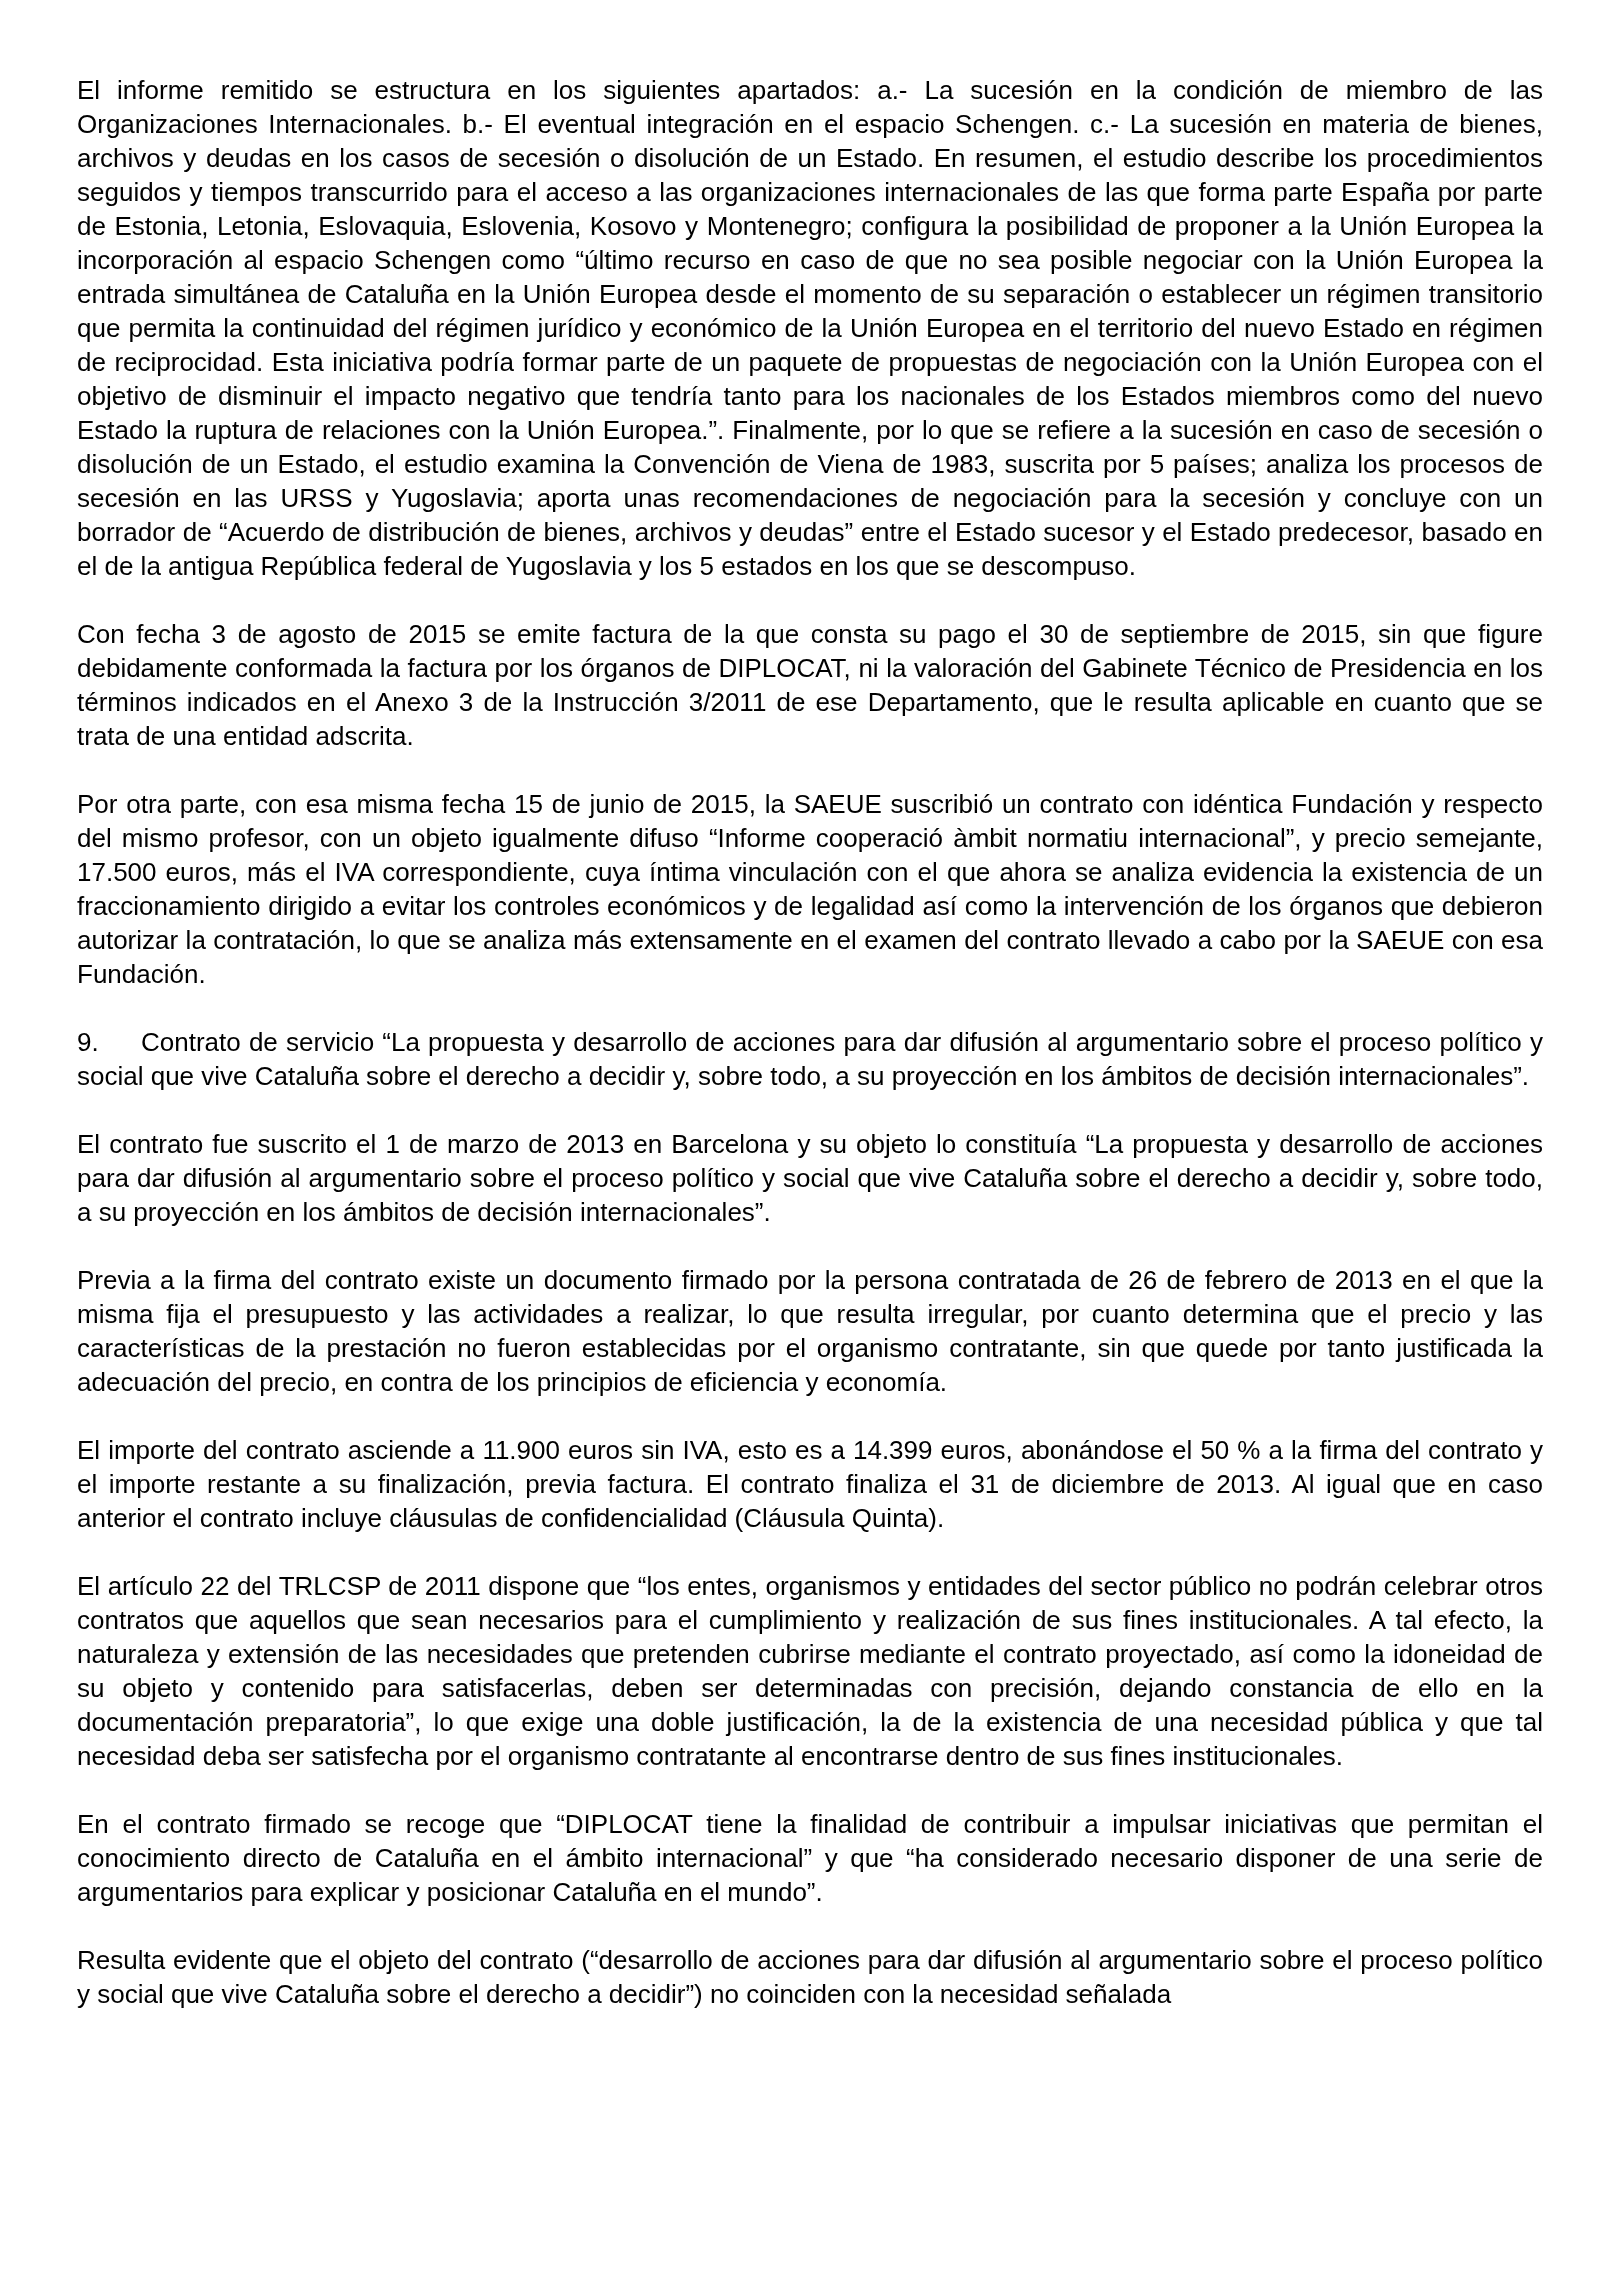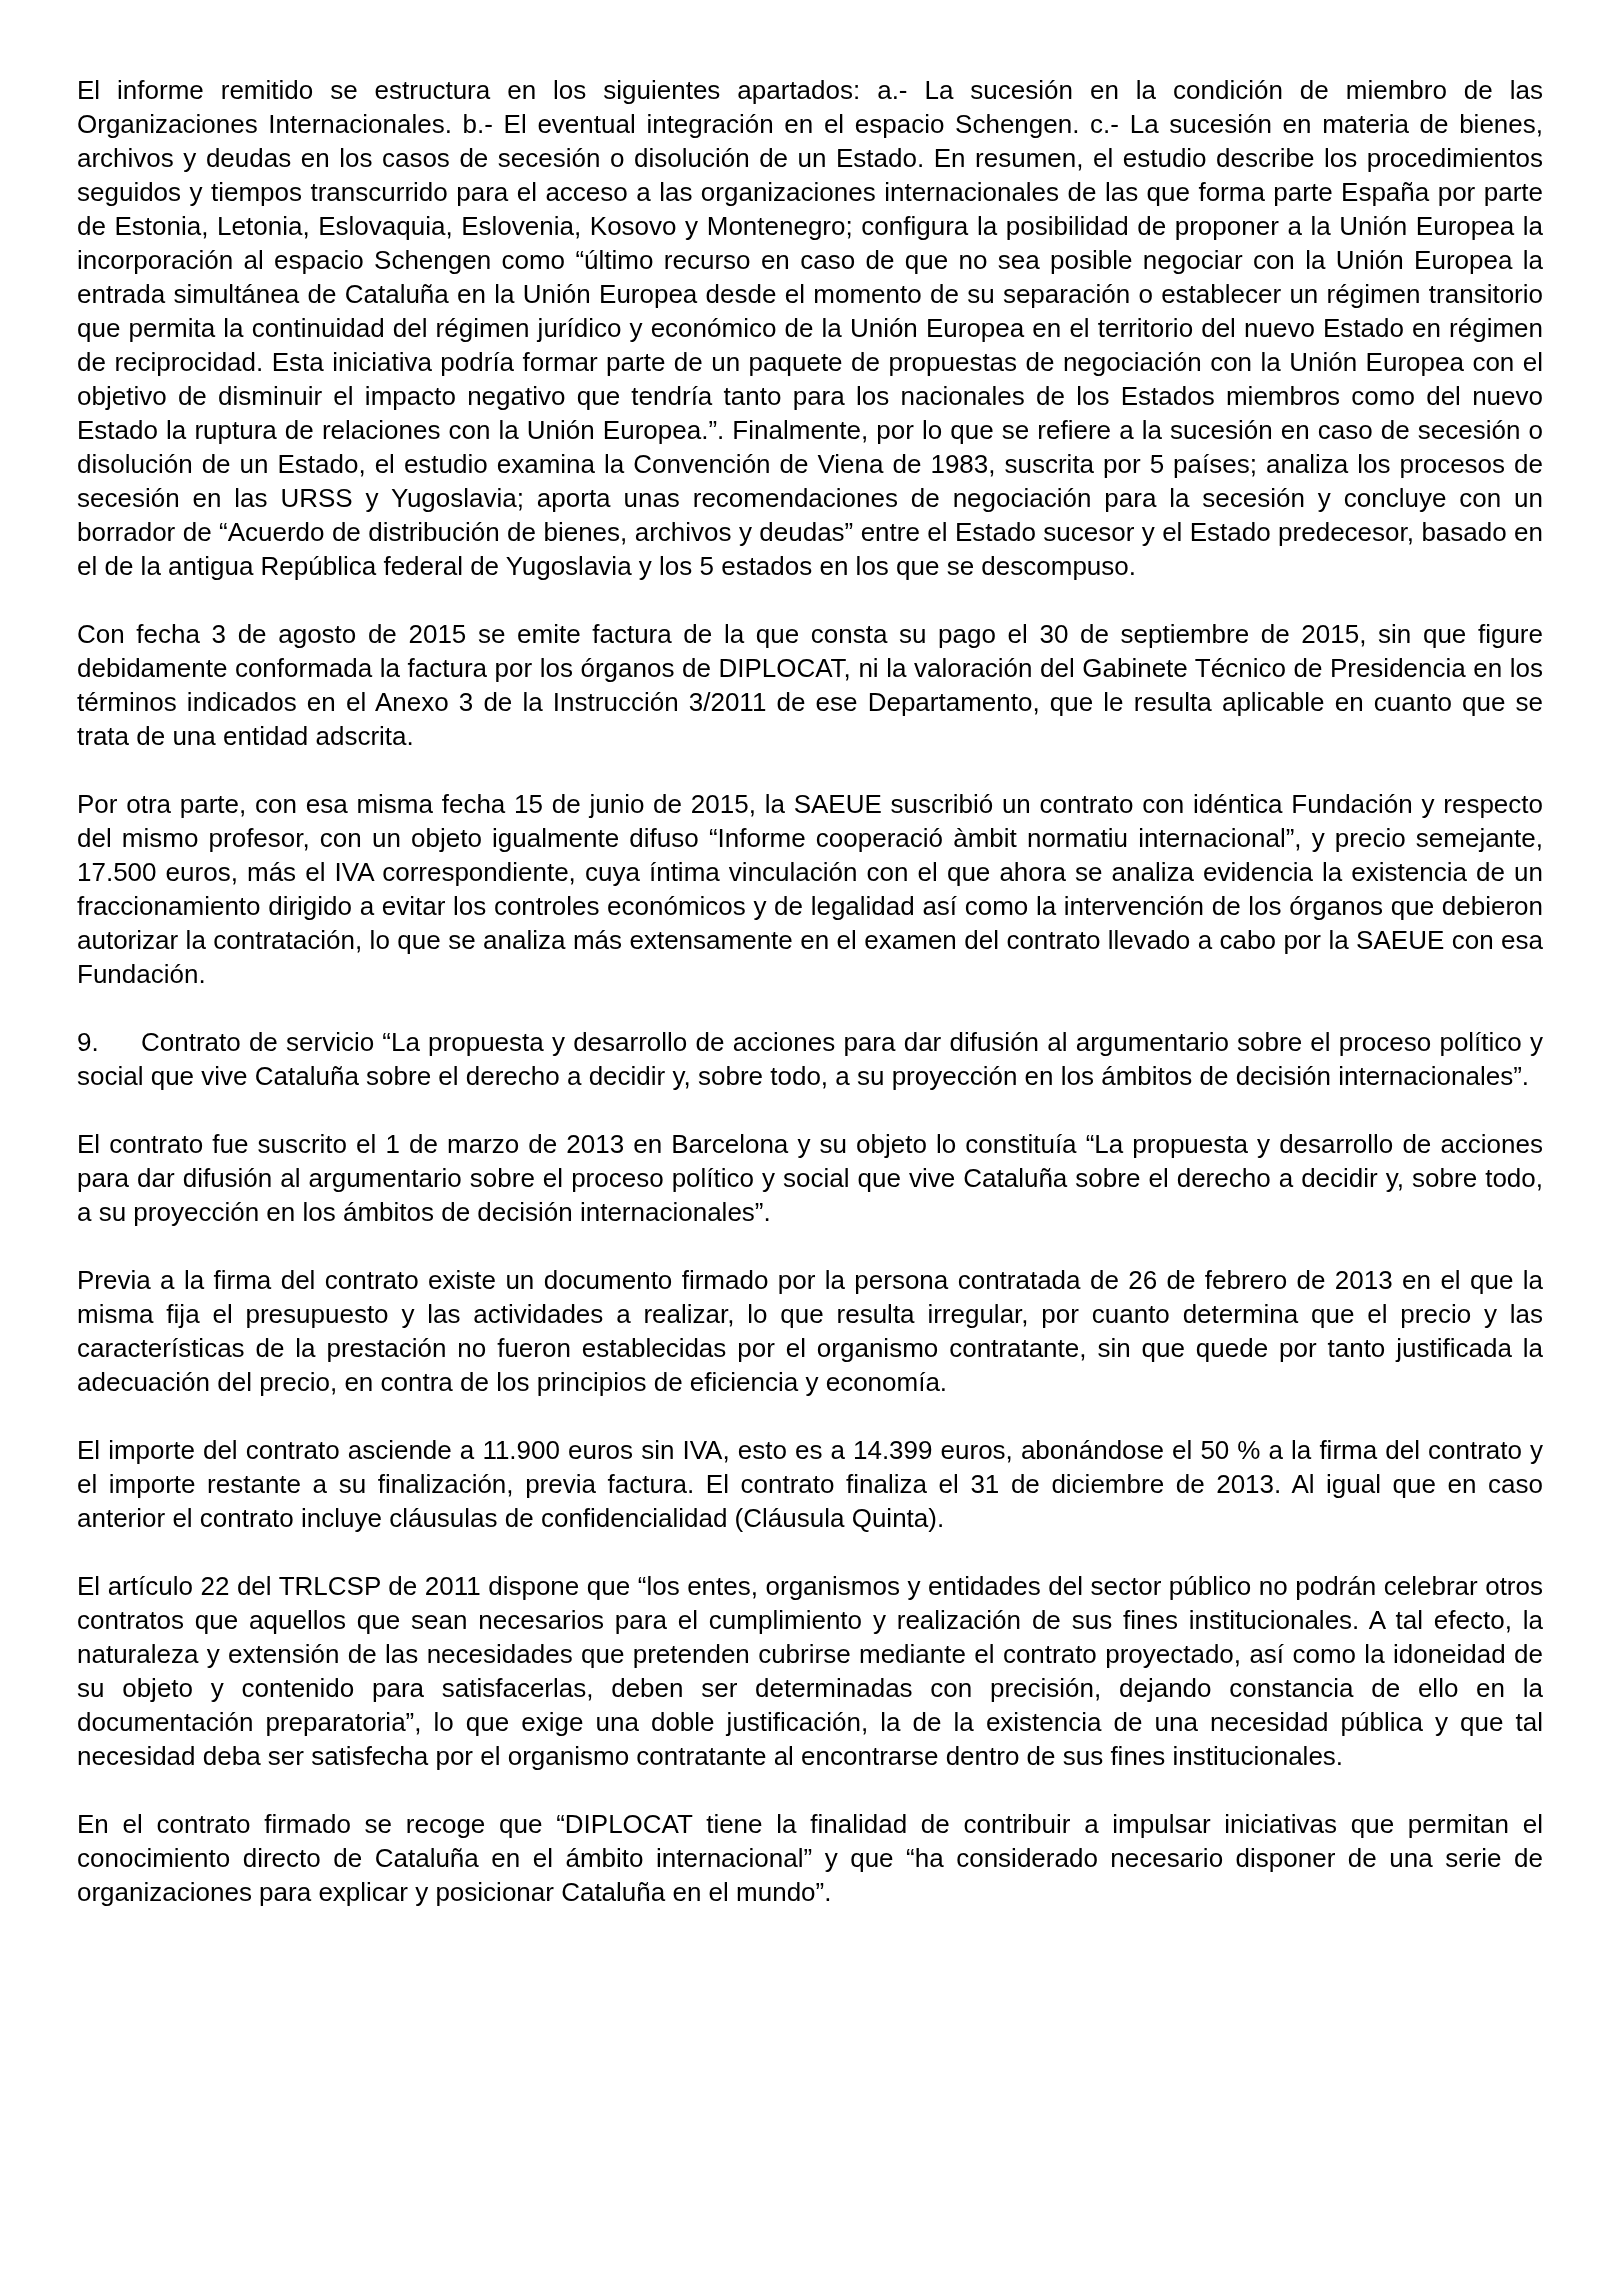--- a/index.html
+++ b/index.html
@@ -49,16 +49,17 @@
 <main class="page">
   <section class="content">
       <p class="para"><span>El informe remitido se estructura en los siguientes apartados: a.- La sucesión en la condición de miembro de las Organizaciones Internacionales. b.- El eventual integración en el espacio Schengen. c.- La sucesión en materia de bienes, archivos y deudas en los casos de secesión o disolución de un Estado. En resumen, el estudio describe los procedimientos seguidos y tiempos transcurrido para el acceso a las organizaciones internacionales de las que forma parte España por parte de Estonia, Letonia, Eslovaquia, Eslovenia, Kosovo y Montenegro; configura la posibilidad de proponer a la Unión Europea la incorporación al espacio Schengen como “último recurso en caso de que no sea posible negociar con la Unión Europea la entrada simultánea de Cataluña en la Unión Europea desde el momento de su separación o establecer un régimen transitorio que permita la continuidad del régimen jurídico y económico de la Unión Europea en el territorio del nuevo Estado en régimen de reciprocidad. Esta iniciativa podría formar parte de un paquete de propuestas de negociación con la Unión Europea con el objetivo de disminuir el impacto negativo que tendría tanto para los nacionales de los Estados miembros como del nuevo Estado la ruptura de relaciones con la Unión Europea.”. Finalmente, por lo que se refiere a la sucesión en caso de secesión o disolución de un Estado, el estudio examina la Convención de Viena de 1983, suscrita por 5 países; analiza los procesos de secesión en las URSS y Yugoslavia; aporta unas recomendaciones de negociación para la secesión y concluye con un borrador de “Acuerdo de distribución de bienes, archivos y deudas” entre el Estado sucesor y el Estado predecesor, basado en el de la antigua República federal de Yugoslavia y los 5 estados en los que se descompuso.</span></p>
       <p class="para"><span>Con fecha 3 de agosto de 2015 se emite factura de la que consta su pago el 30 de septiembre de 2015, sin que figure debidamente conformada la factura por los órganos de DIPLOCAT, ni la valoración del Gabinete Técnico de Presidencia en los términos indicados en el Anexo 3 de la Instrucción 3/2011 de ese Departamento, que le resulta aplicable en cuanto que se trata de una entidad adscrita.</span></p>
       <p class="para"><span>Por otra parte, con esa misma fecha 15 de junio de 2015, la SAEUE suscribió un contrato con idéntica Fundación y respecto del mismo profesor, con un objeto igualmente difuso “Informe cooperació àmbit normatiu internacional”, y precio semejante, 17.500 euros, más el IVA correspondiente, cuya íntima vinculación con el que ahora se analiza evidencia la existencia de un fraccionamiento dirigido a evitar los controles económicos y de legalidad así como la intervención de los órganos que debieron autorizar la contratación, lo que se analiza más extensamente en el examen del contrato llevado a cabo por la SAEUE con esa Fundación.</span></p>
       <p class="para"><span class="para-number">9.</span><span>Contrato de servicio “La propuesta y desarrollo de acciones para dar difusión al argumentario sobre el proceso político y social que vive Cataluña sobre el derecho a decidir y, sobre todo, a su proyección en los ámbitos de decisión internacionales”.</span></p>
       <p class="para"><span>El contrato fue suscrito el 1 de marzo de 2013 en Barcelona y su objeto lo constituía “La propuesta y desarrollo de acciones para dar difusión al argumentario sobre el proceso político y social que vive Cataluña sobre el derecho a decidir y, sobre todo, a su proyección en los ámbitos de decisión internacionales”.</span></p>
       <p class="para"><span>Previa a la firma del contrato existe un documento firmado por la persona contratada de 26 de febrero de 2013 en el que la misma fija el presupuesto y las actividades a realizar, lo que resulta irregular, por cuanto determina que el precio y las características de la prestación no fueron establecidas por el organismo contratante, sin que quede por tanto justificada la adecuación del precio, en contra de los principios de eficiencia y economía.</span></p>
       <p class="para"><span>El importe del contrato asciende a 11.900 euros sin IVA, esto es a 14.399 euros, abonándose el 50 % a la firma del contrato y el importe restante a su finalización, previa factura. El contrato finaliza el 31 de diciembre de 2013. Al igual que en caso anterior el contrato incluye cláusulas de confidencialidad (Cláusula Quinta).</span></p>
       <p class="para"><span>El artículo 22 del TRLCSP de 2011 dispone que “los entes, organismos y entidades del sector público no podrán celebrar otros contratos que aquellos que sean necesarios para el cumplimiento y realización de sus fines institucionales. A tal efecto, la naturaleza y extensión de las necesidades que pretenden cubrirse mediante el contrato proyectado, así como la idoneidad de su objeto y contenido para satisfacerlas, deben ser determinadas con precisión, dejando constancia de ello en la documentación preparatoria”, lo que exige una doble justificación, la de la existencia de una necesidad pública y que tal necesidad deba ser satisfecha por el organismo contratante al encontrarse dentro de sus fines institucionales.</span></p>
-      <p class="para"><span>En el contrato firmado se recoge que “DIPLOCAT tiene la finalidad de contribuir a impulsar iniciativas que permitan el conocimiento directo de Cataluña en el ámbito internacional” y que “ha considerado necesario disponer de una serie de organizaciones para explicar y posicionar Cataluña en el mundo”.</span></p>
+      <p class="para"><span>En el contrato firmado se recoge que “DIPLOCAT tiene la finalidad de contribuir a impulsar iniciativas que permitan el conocimiento directo de Cataluña en el ámbito internacional” y que “ha considerado necesario disponer de una serie de argumentarios para explicar y posicionar Cataluña en el mundo”.</span></p>
+      <p class="para"><span>Resulta evidente que el objeto del contrato (“desarrollo de acciones para dar difusión al argumentario sobre el proceso político y social que vive Cataluña sobre el derecho a decidir”) no coinciden con la necesidad señalada</span></p>
     </section>
 </main>
 
 
 </body></html>

